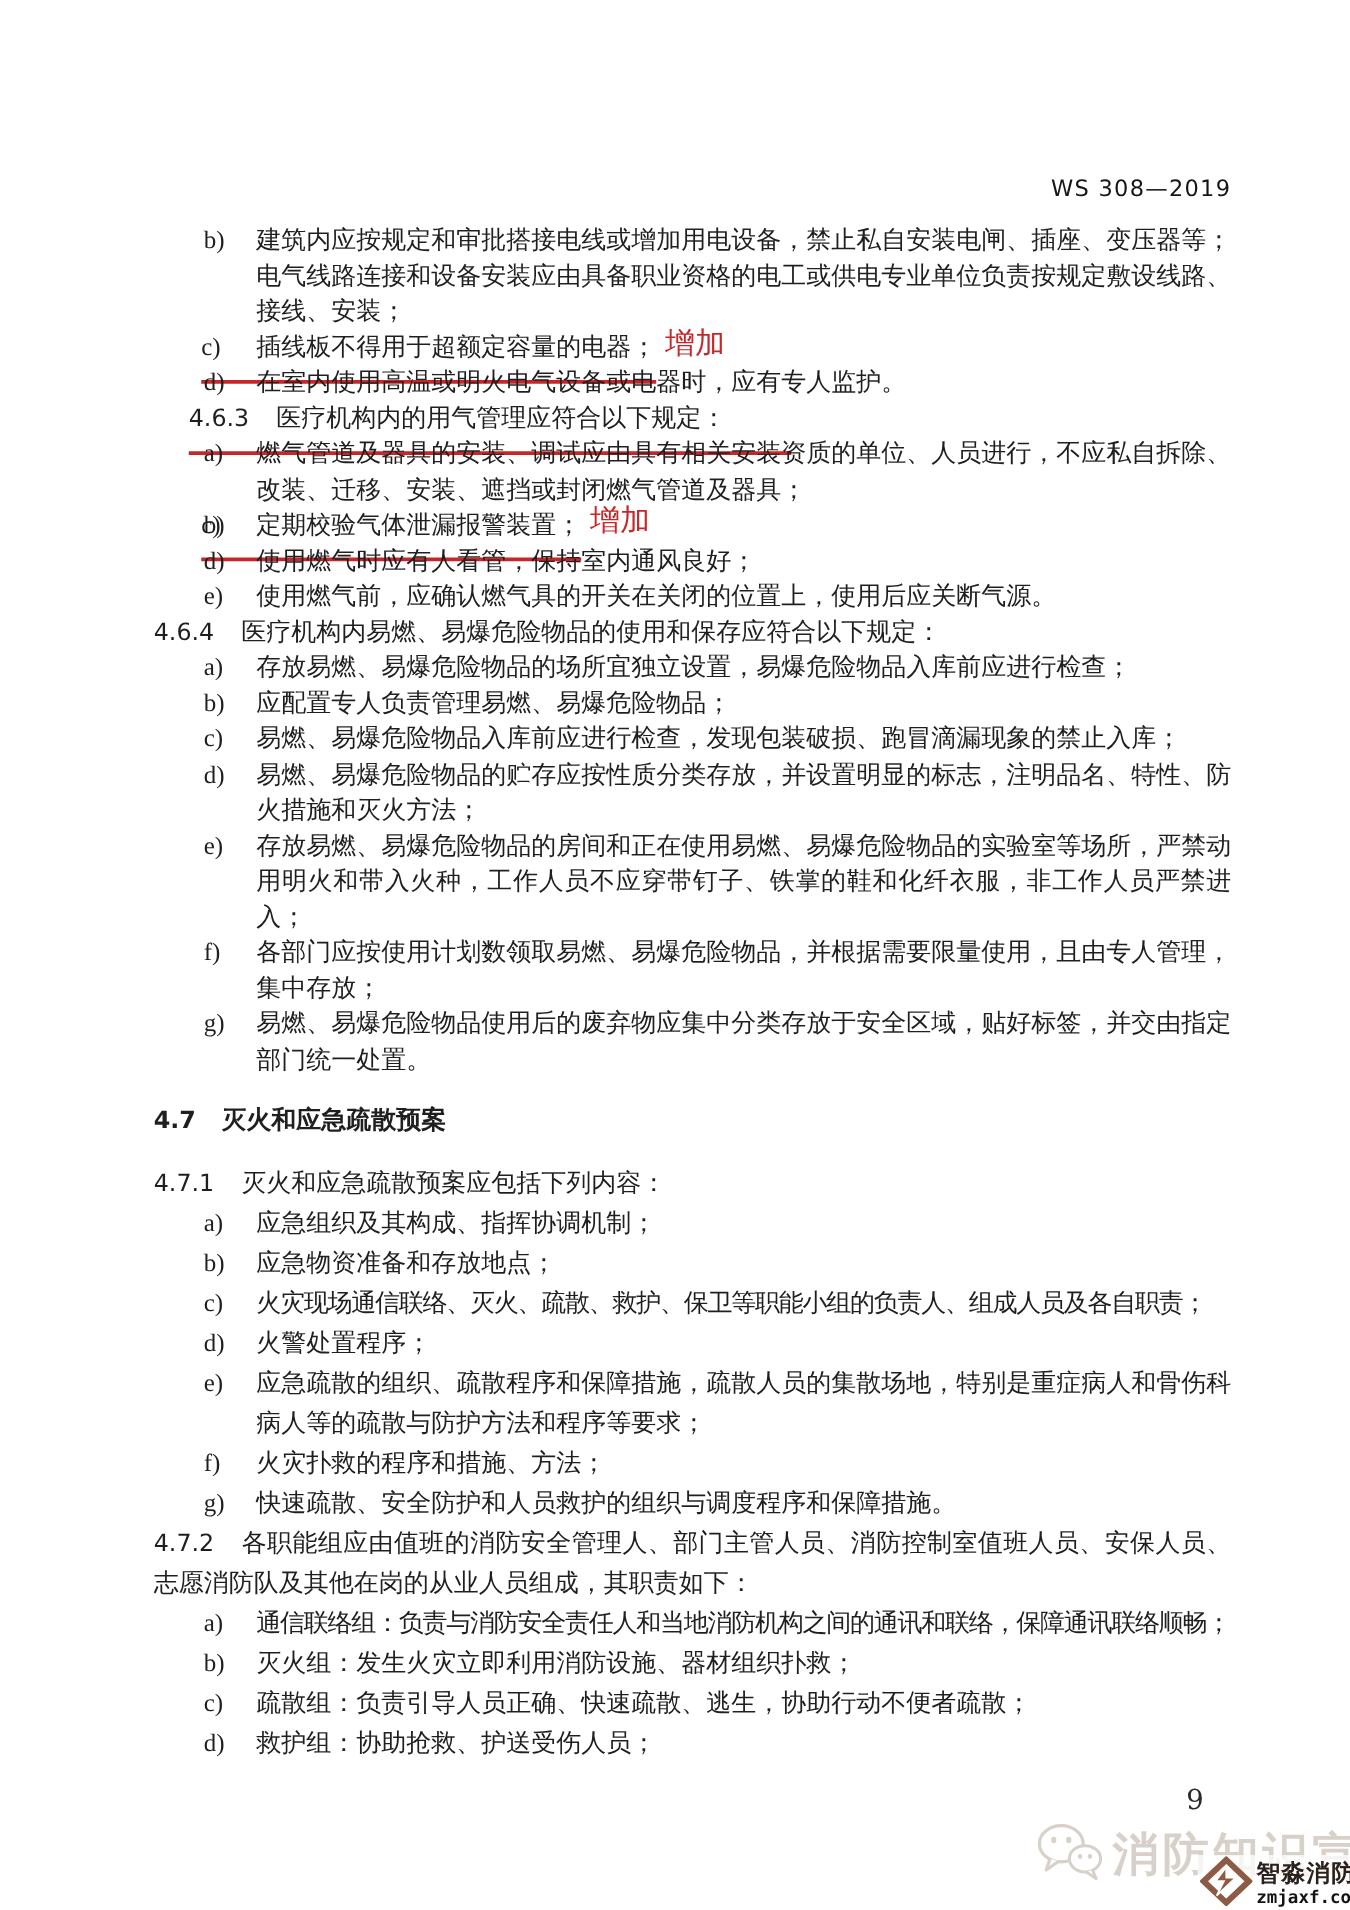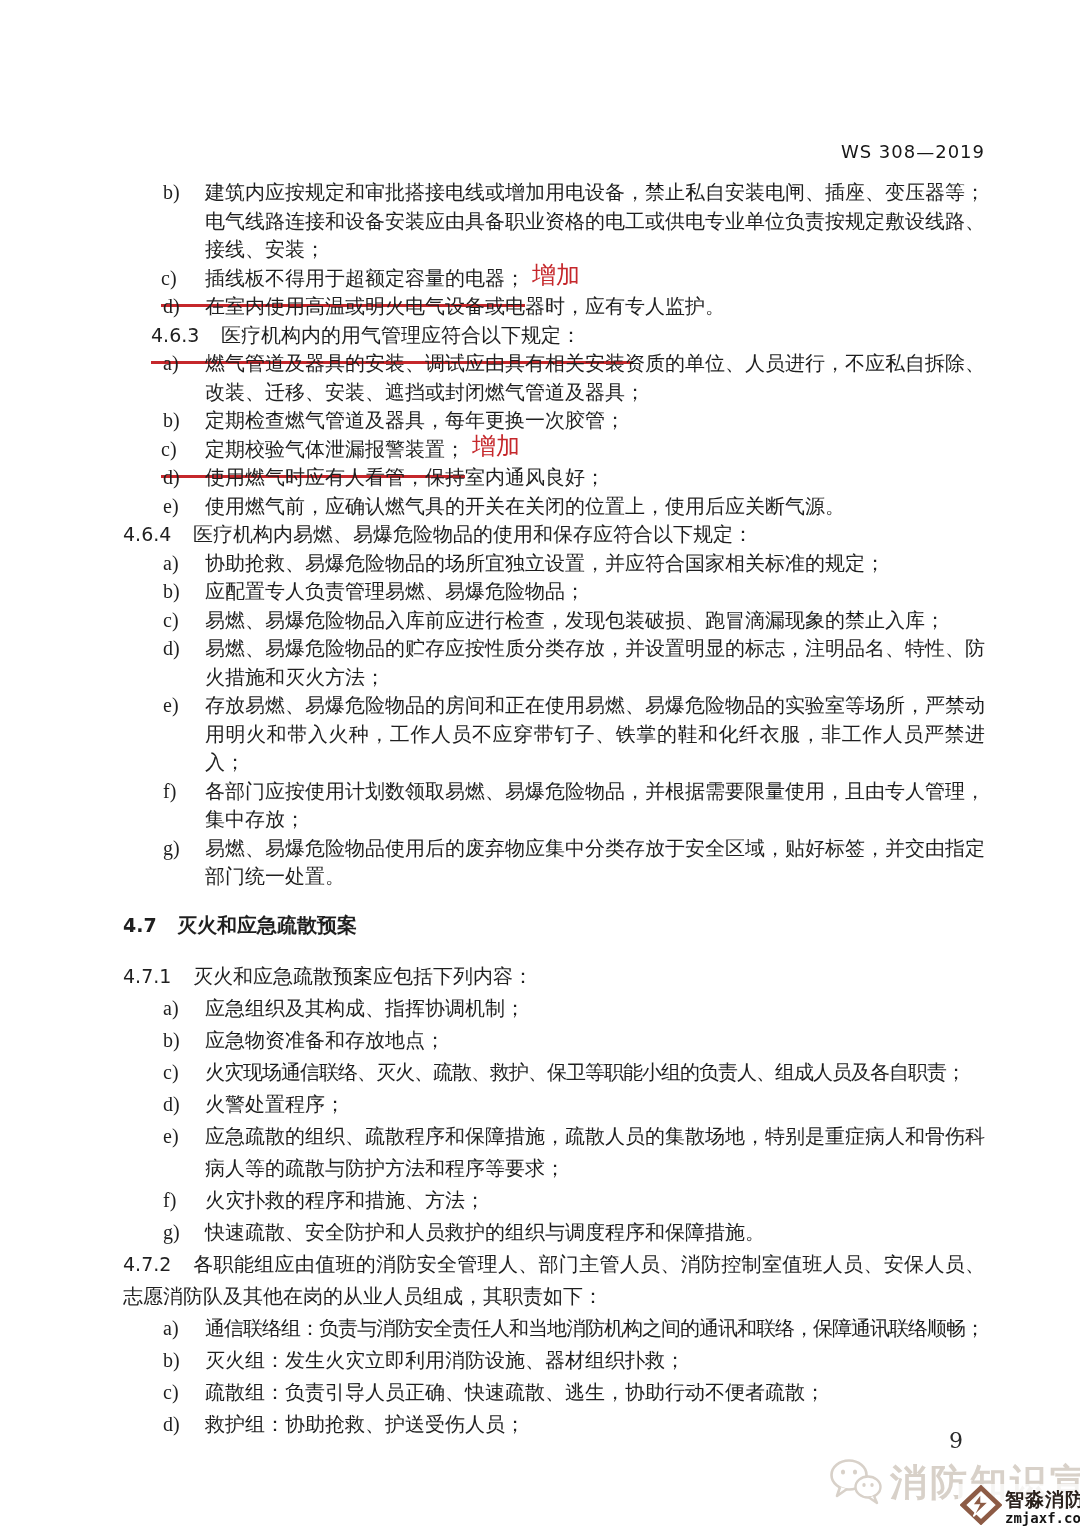--- a/index.html
+++ b/index.html
@@ -90,41 +90,40 @@
     <div class="sec">
       <span class="ul-wrap ul-ext"><span class="secnum">4.6.3</span><span>医疗机构内的用气管理应符合以下规定：</span></span>
     </div>
 
     <div class="li">
       <span class="marker">a)</span>
       <span>燃气管道及器具的安装、调试应由具有相关安装资质的单位、人员进行，不应私自拆除、改装、迁移、安装、遮挡或封闭燃气管道及器具；</span>
     </div>
     <div class="li">
       <span class="marker">b)</span>
-      <span>定期检查燃气管道及器具，每年更换一次胶管；</span>
     </div>
     <div class="li li-u">
       <span class="ul-wrap"><span class="m-in">c)</span><span>定期校验气体泄漏报警装置；</span></span><span class="added">增加</span>
     </div>
     <div class="li">
       <span class="marker">d)</span>
       <span>使用燃气时应有人看管，保持室内通风良好；</span>
     </div>
     <div class="li">
       <span class="marker">e)</span>
       <span>使用燃气前，应确认燃气具的开关在关闭的位置上，使用后应关断气源。</span>
     </div>
 
     <div class="sec">
       <span class="secnum">4.6.4</span><span>医疗机构内易燃、易爆危险物品的使用和保存应符合以下规定：</span>
     </div>
 
     <div class="li">
       <span class="marker">a)</span>
-      <span>协助抢救、易爆危险物品的场所宜独立设置，并应符合国家相关标准的规定；</span>
+      <span>存放易燃、易爆危险物品的场所宜独立设置，易爆危险物品入库前应进行检查；</span>
     </div>
     <div class="li">
       <span class="marker">b)</span>
       <span>应配置专人负责管理易燃、易爆危险物品；</span>
     </div>
     <div class="li">
       <span class="marker">c)</span>
       <span>易燃、易爆危险物品入库前应进行检查，发现包装破损、跑冒滴漏现象的禁止入库；</span>
     </div>
     <div class="li">

